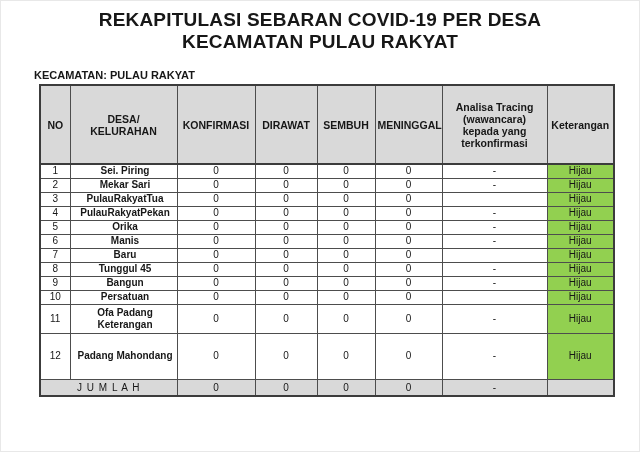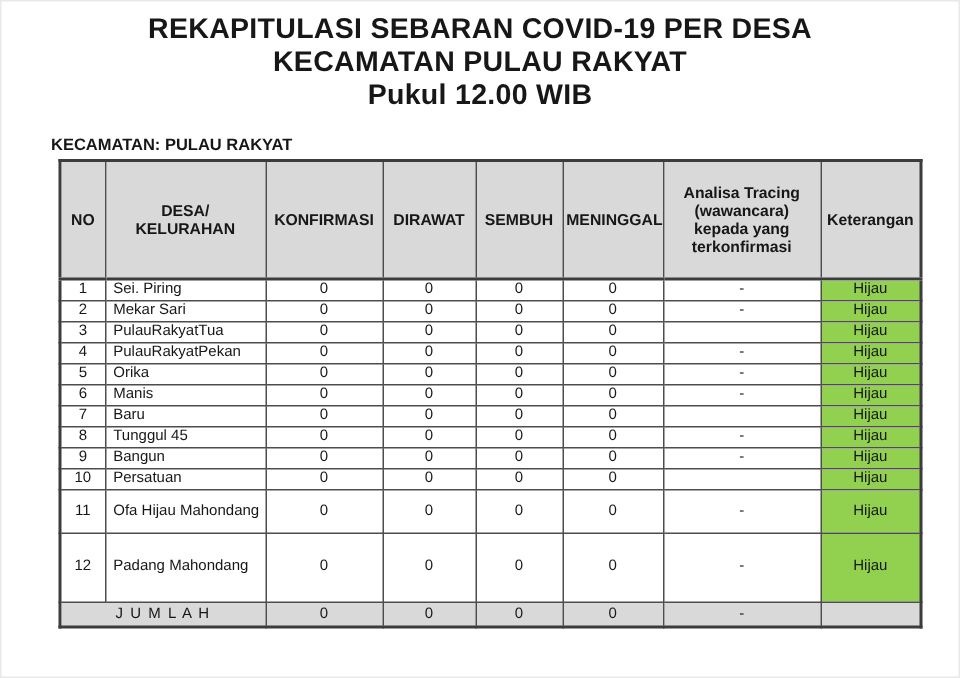--- a/index.html
+++ b/index.html
@@ -51,41 +51,40 @@
   table.covid thead th {
     background: var(--header-bg, #d9d9d9);
     font-weight: bold;
     font-size: 10.5px;
     height: 79px;
     line-height: 12px;
     white-space: pre-line;
     border-bottom: 2px solid #3c3c3c;
   }
   table.covid tbody td { height: 14px; line-height: 12px; }
-  table.covid tbody td.desa { text-align: left; padding-left: 5px; }
+  table.covid tbody td.desa { text-align: center; padding-left: 5px; font-weight: bold; }
   table.covid tbody tr.tall td { height: 29px; }
   table.covid tbody tr.taller td { height: 46px; }
   table.covid tbody td.green { background: var(--green, #92d050); }
   table.covid tfoot td {
     background: var(--header-bg, #d9d9d9);
     font-weight: normal;
     height: 17px;
     border-top: 1px solid #3c3c3c;
   }
   table.covid tfoot td.footer-label { letter-spacing: 1px; }
 </style>
 </head>
 <body>
 
 <div class="page">
 
   <div class="titles">
     <div class="title-line">REKAPITULASI SEBARAN COVID-19 PER DESA</div>
     <div class="title-line">KECAMATAN PULAU RAKYAT</div>
-    <div class="title-line">Pukul 12.00 WIB</div>
   </div>
 
   <div class="section-label">KECAMATAN: PULAU RAKYAT</div>
 
   <table class="covid">
     <colgroup>
       <col style="width:30px">
         <col style="width:107px">
         <col style="width:78px">
         <col style="width:62px">
@@ -206,21 +205,21 @@
           <td class="desa">Persatuan</td>
           <td>0</td>
           <td>0</td>
           <td>0</td>
           <td>0</td>
           <td></td>
           <td class="green">Hijau</td>
         </tr>
         <tr class="tall">
           <td>11</td>
-          <td class="desa">Ofa Hijau Mahondang</td>
+          <td class="desa">Ofa Padang Keterangan</td>
           <td>0</td>
           <td>0</td>
           <td>0</td>
           <td>0</td>
           <td>-</td>
           <td class="green">Hijau</td>
         </tr>
         <tr class="taller">
           <td>12</td>
           <td class="desa">Padang Mahondang</td>

